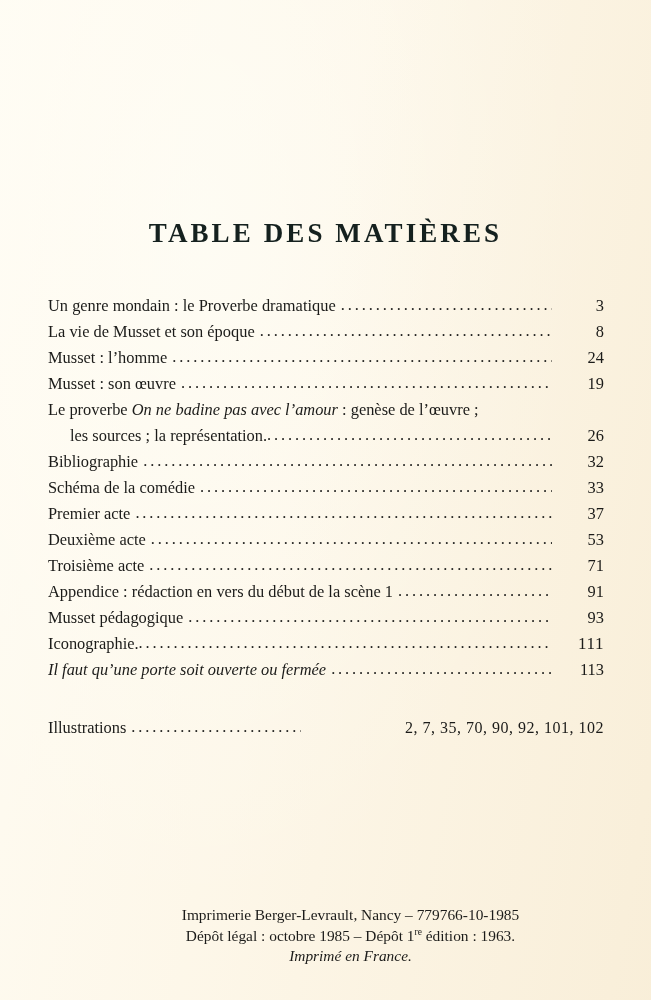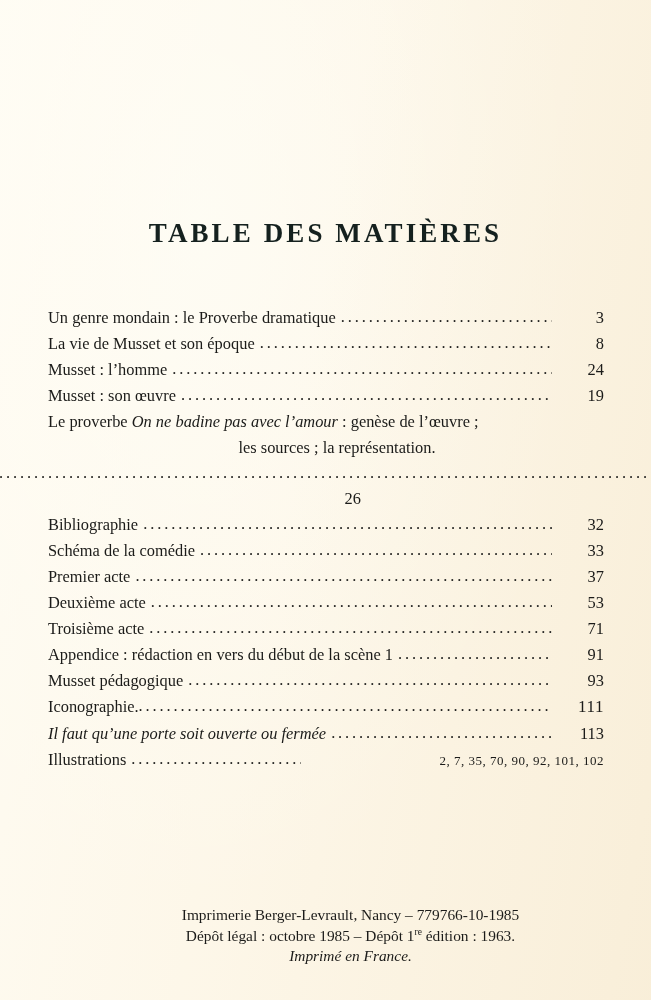--- a/index.html
+++ b/index.html
@@ -41,21 +41,21 @@
     text-align: center;
     font-size: 27px;
     font-weight: bold;
     letter-spacing: 3.1px;
     color: #15211f;
   }
 
   
   .toc-list {
     position: absolute;
-    top: 305px;
+    top: 293px;
     left: 48px;
     width: 556px;
   }
   .toc-entry {
     display: flex;
     align-items: baseline;
     font-size: 16.4px;
     line-height: 26.1px;
     color: #1b1b19;
     white-space: nowrap;
@@ -102,36 +102,36 @@
   .entry-multiline {
     font-size: 16.4px;
     line-height: 25.6px;
     color: #1b1b19;
   }
   .entry-multiline .line1 {
     white-space: nowrap;
   }
   .entry-multiline .line2 {
     display: flex;
-    align-items: center;
+    align-items: flex-start;
     padding-left: 22px;
     white-space: nowrap;
-    flex-direction: column;
   }
   .entry-multiline .line2 .lbl {
     flex: 0 0 auto;
   }
   
   .illus-nums {
     flex: 0 0 auto;
     text-align: right;
     font-variant-numeric: oldstyle-nums;
     letter-spacing: 0.5px;
-    font-size: 13px;
+    font-size: 16px;
     padding-left: 8px;
+    margin-top: 32px;
   }
 
   
   .colophon {
     position: absolute;
     left: 0;
     top: 905px;
     width: 651px;
     text-align: center;
     font-size: 15.4px;

